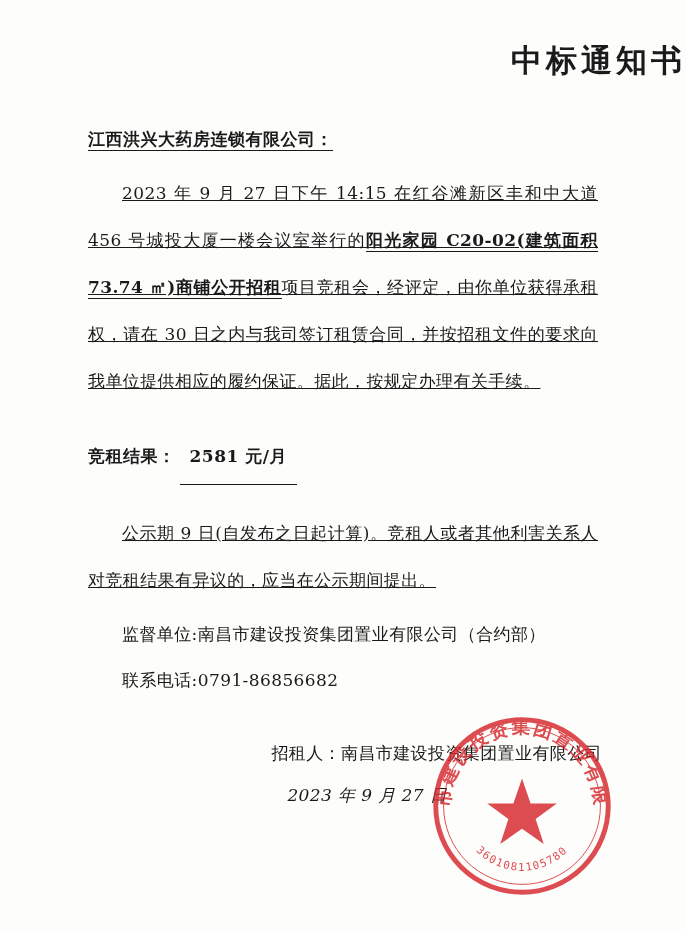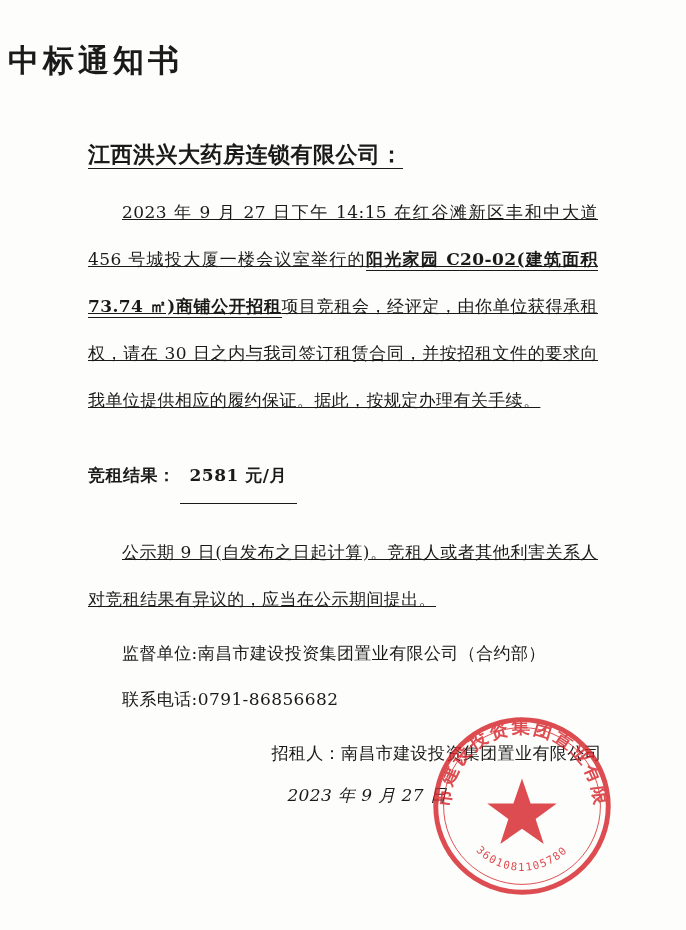--- a/index.html
+++ b/index.html
@@ -14,34 +14,34 @@
     overflow: hidden;
     font-family: "DejaVu Serif", "Liberation Serif", serif;
     color: #1a1a1a;
   }
   .page {
     position: absolute;
     inset: 0;
     background: #fdfdfb;
   }
   .doc-title {
-    text-align: left;
+    text-align: right;
     font-size: 31px;
     font-weight: bold;
     letter-spacing: 4px;
     margin-top: 40px;
     font-family: "DejaVu Serif", "Liberation Serif", serif;
     padding-left: 8px;
   }
   .body-block {
     margin: 0 88px 0 88px;
   }
   .addressee {
-    margin-top: 58px;
-    font-size: 22px;
+    margin-top: 46px;
+    font-size: 17px;
     font-weight: bold;
     letter-spacing: 0.5px;
   }
   .addressee .u {
     border-bottom: 1.5px solid #1a1a1a;
     padding-bottom: 1px;
   }
   .para {
     margin-top: 19px;
     font-size: 17px;

